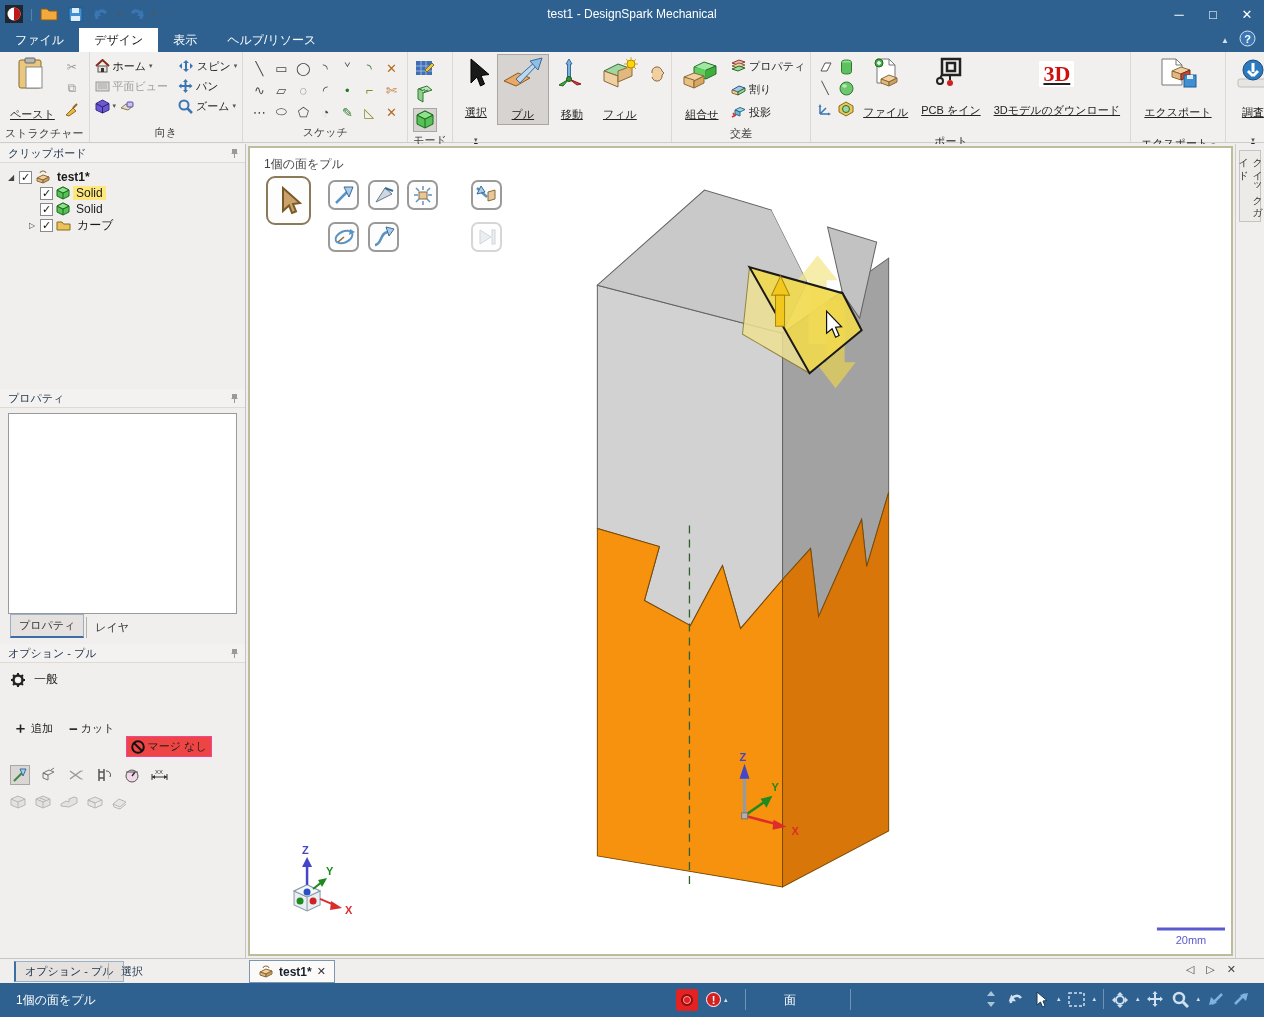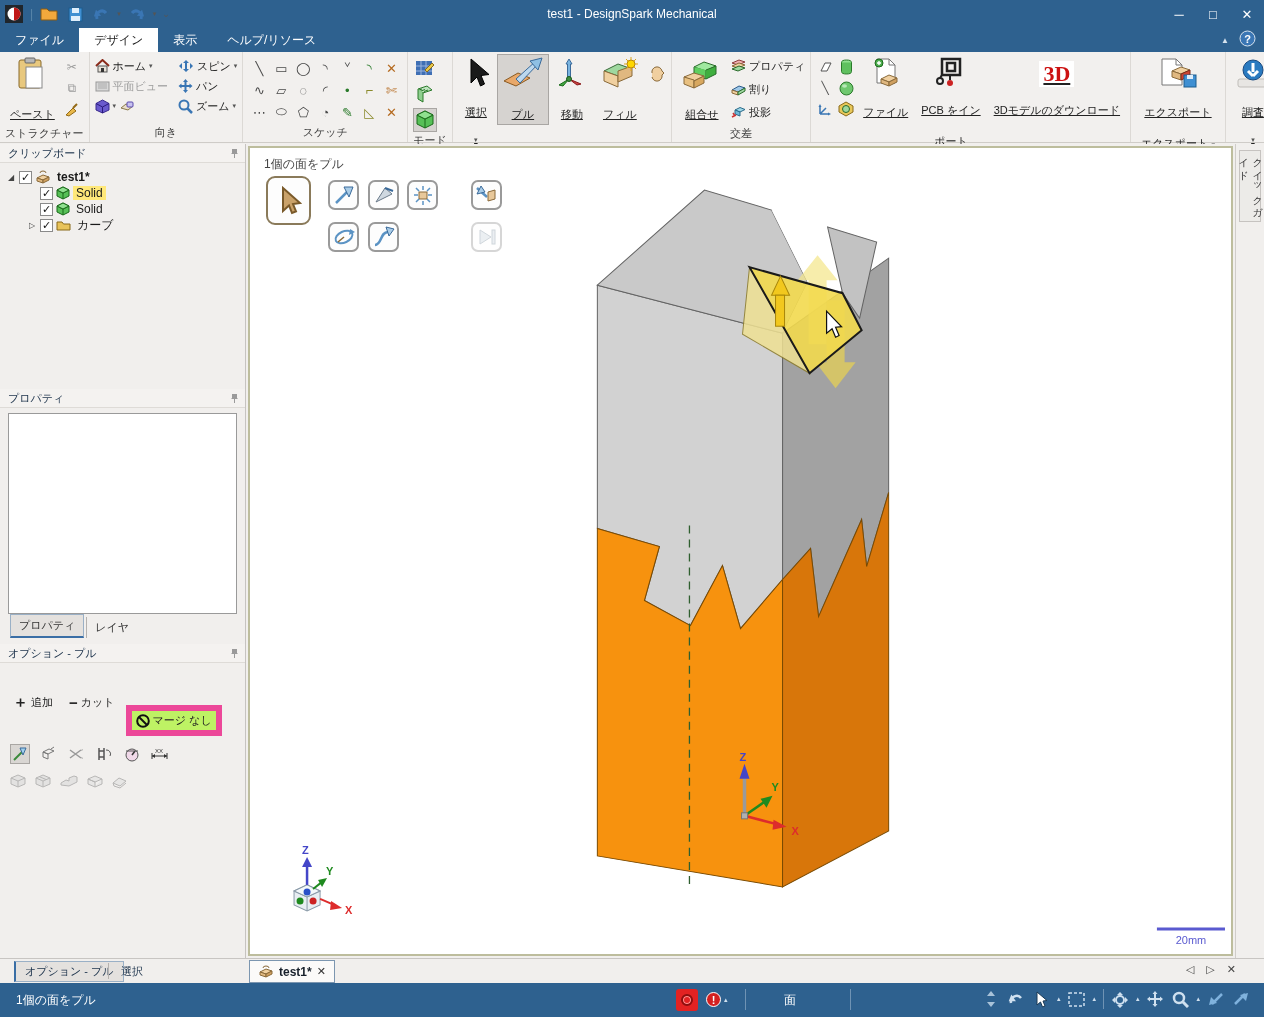--- a/index.html
+++ b/index.html
@@ -59,21 +59,21 @@
   .cb { width:13px; height:13px; background:#fff; border:1px solid #8a8a8a; font-size:11px; line-height:11px;
     text-align:center; color:#111; }
   .propbox { margin:5px 8px 2px; height:201px; background:#fff; border:1px solid #9a9a9a; }
   .ptabs { display:flex; align-items:flex-end; height:22px; padding-left:10px; gap:2px; font-size:11px; color:#333; }
   .ptab { padding:3px 8px; border-left:1px solid #b5b2af; }
   .ptab.sel { background:#e4e1de; border:1px solid #9ab0c6; border-bottom:2px solid #3a6ea5; }
   .optheader { margin-top:6px; }
   .genrow { display:flex; align-items:center; gap:8px; padding:8px 0 6px 10px; font-size:12px; color:#222; }
   .addrow { display:flex; align-items:center; gap:6px; padding:6px 0 2px 8px; font-size:11px; color:#222; }
   .addrow .opt { display:flex; align-items:center; gap:3px; padding:2px 4px; border:1px solid transparent; }
-  .addrow .opt.pressed { background:#bef264; border:6px solid #ec4899;margin-top:36px; }
+  .addrow .opt.pressed { background:#ef4444; border:1px solid #ec4899;margin-top:36px; }
   .toolsrow { display:flex; align-items:center; gap:8px; padding:6px 0 2px 10px; }
   .toolsrow .tic { width:20px; height:20px; display:flex; align-items:center; justify-content:center; border:1px solid transparent; }
   .toolsrow .tic.pressed { background:#d9d6d3; border:1px solid #a9a6a3; }
   .cubesrow { display:flex; align-items:center; gap:9px; padding:8px 0 0 10px; opacity:.55; }
 
   .vpwrap { flex:1; position:relative; background:#f1efed; }
   .viewport { position:absolute; left:2px; top:2px; right:2px; bottom:2px; border:2px solid #bdbd9d; background:#fff; }
   .vp-hint { position:absolute; left:14px; top:8px; font-size:12px; color:#444; }
   .vtb-btn { position:absolute; background:#fdfdfd; border:2px solid #9a9a9a; border-radius:7px;
     display:flex; align-items:center; justify-content:center; }
@@ -583,20 +583,28 @@
       <span class="ptab">レイヤ</span>
     </div>
 
     <div class="panel-header optheader">
       <span>オプション - プル</span>
       <svg width="9" height="11">
           <path d="M2 1 h5 v4 l1 1 h-7 l1 -1 z" fill="#9a9a9a"></path>
           <path d="M4.5 6 v4" stroke="#9a9a9a"></path>
         </svg>
     </div>
+    <div class="genrow">
+      <svg width="16" height="16">
+          <circle cx="8" cy="8" r="4.5" fill="none" stroke="#222" stroke-width="2.5"></circle>
+          <circle cx="8" cy="8" r="1.5" fill="#fff"></circle>
+          <path d="M8 1 v3 M8 12 v3 M1 8 h3 M12 8 h3 M3 3 l2 2 M11 11 l2 2 M13 3 l-2 2 M5 11 l-2 2" stroke="#222" stroke-width="2"></path>
+        </svg>
+      <span>一般</span>
+    </div>
     <div class="addrow">
       <span class="opt">
         <b style="font-size:15px">＋</b>
           <span>追加</span>
       </span>
       <span class="opt">
         <b style="font-size:15px">−</b>
           <span>カット</span>
       </span>
       <span class="opt pressed">

